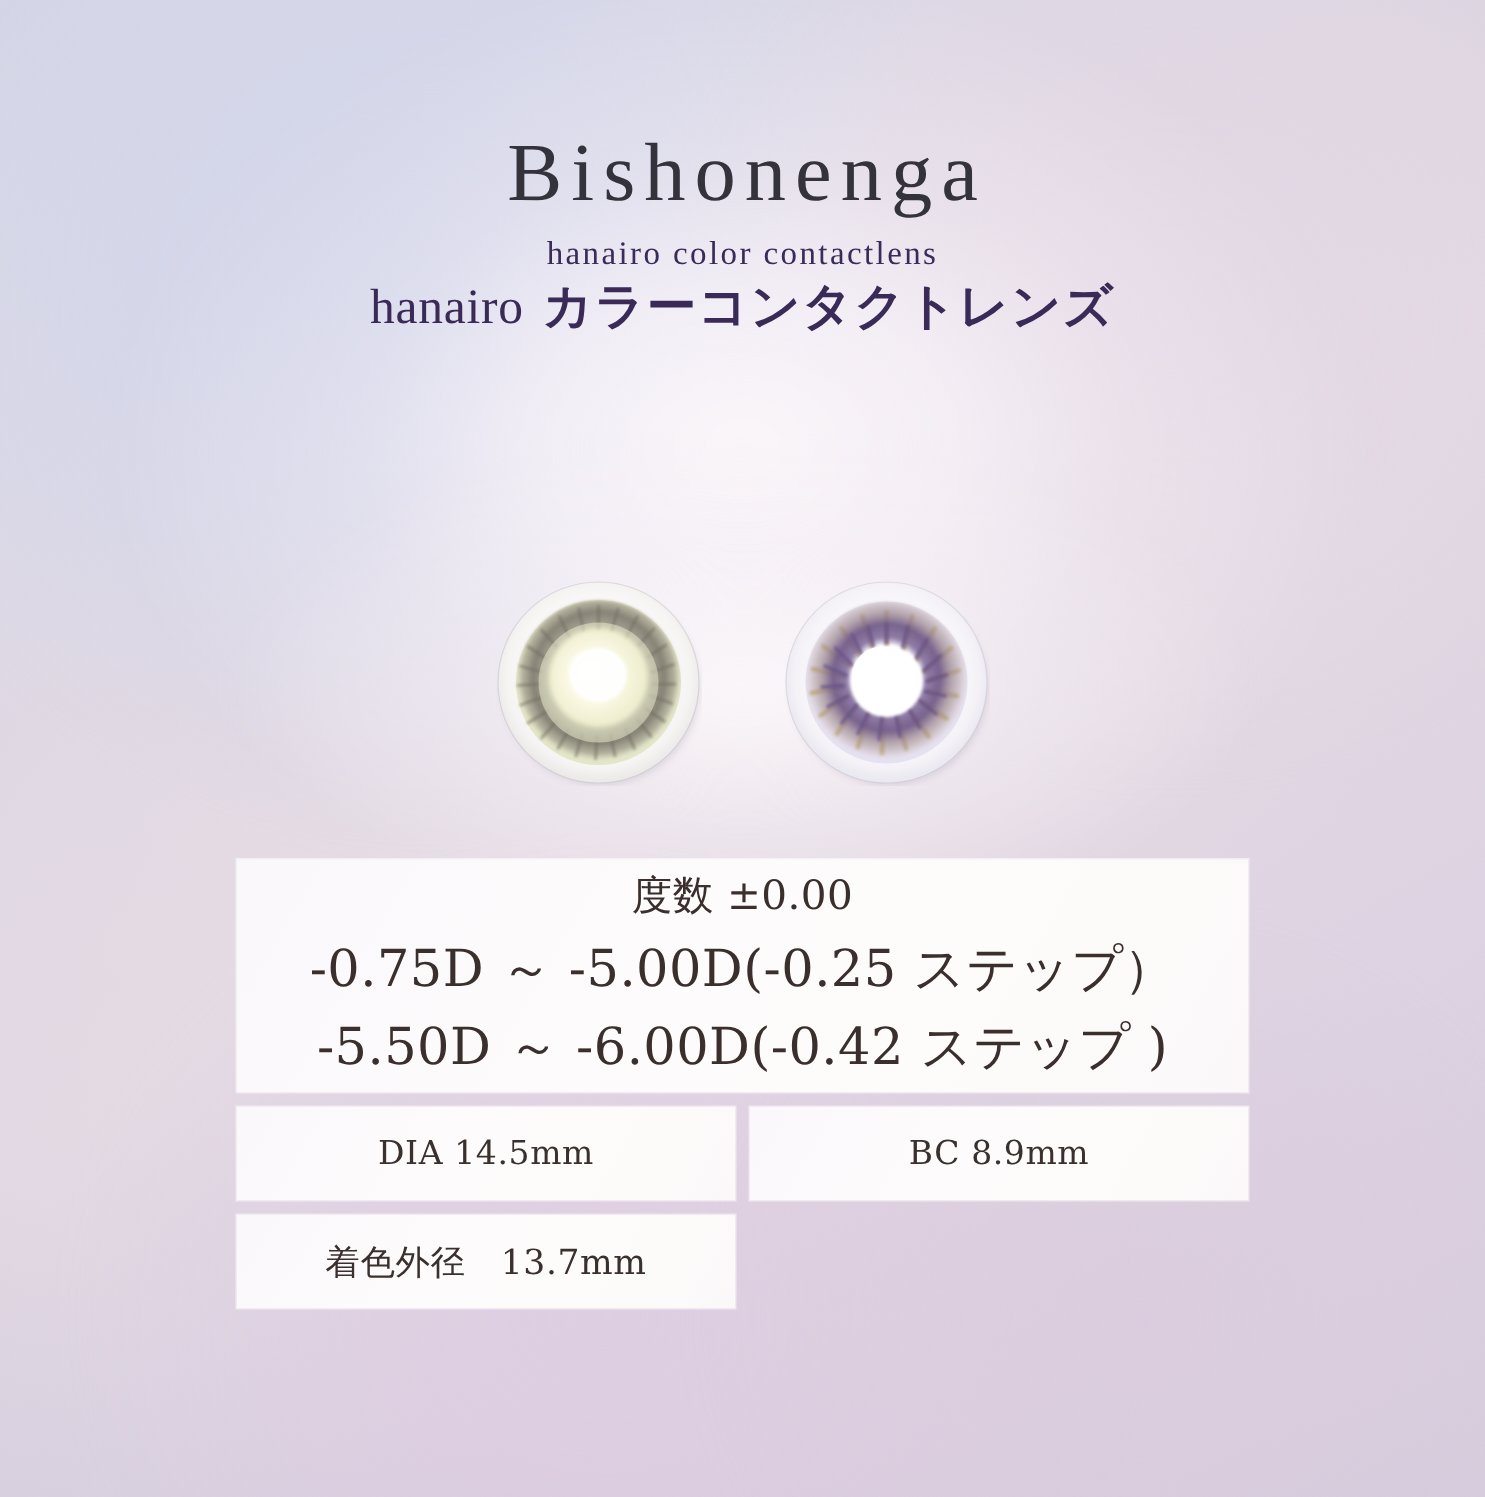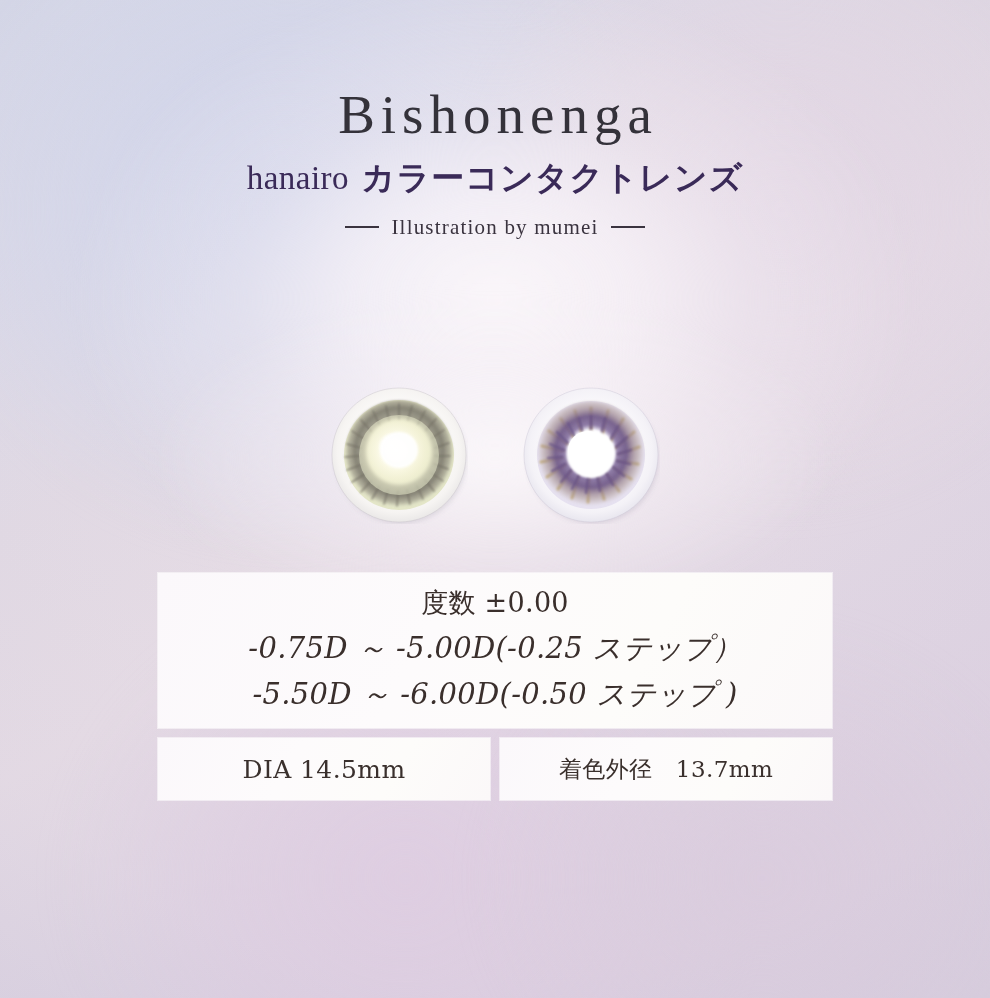--- a/index.html
+++ b/index.html
@@ -132,21 +132,21 @@
   }
   .brand-sub-en {
     margin-top: 12px;
     font-family: "Liberation Serif", "DejaVu Serif", serif;
     font-size: 22px;
     letter-spacing: 1.6px;
     color: #3b2b59;
     font-weight: 400;
   }
   .brand-sub-jp {
-    margin-top: 12px;
+    margin-top: 0;
     font-family: "DejaVu Serif", "Liberation Serif", serif;
     font-size: 33px;
     letter-spacing: 1px;
     color: #3a2a58;
     font-weight: 700;
     white-space: nowrap;
   }
   .brand-sub-jp .rom {
     font-family: "Liberation Serif", "DejaVu Serif", serif;
     font-weight: 400;
@@ -214,35 +214,34 @@
     color: #3a2f2c;
     letter-spacing: 0.3px;
     white-space: nowrap;
   }
   .spec-power .line-1 {
     font-size: 27px;
     margin-bottom: 8px;
   }
   .spec-power .line-2,
   .spec-power .line-3 {
-    font-size: 29px;
+    font-size: 34px;
     margin-bottom: 6px;
-    font-style: italic;
   }
 
   .spec-grid {
     display: grid;
     grid-template-columns: 332px 332px;
     gap: 10px;
     margin-top: 10px;
   }
   .spec-cell {
     height: 62px;
     font-family: "DejaVu Serif", "Liberation Serif", serif;
-    font-size: 25px;
+    font-size: 22px;
     color: #3a302d;
     letter-spacing: 0.4px;
     white-space: nowrap;
   }
   .spec-cell.jp { font-size: 23px; }
 </style>
 </head>
 <body>
 
 <div class="bg-root">
@@ -255,29 +254,27 @@
   <div class="bg-glow-lens"></div>
   <div class="bg-vignette"></div>
 </div>
 
 <div class="page">
 
   <div class="header">
 
     <div class="brand-title">Bishonenga</div>
 
+    <div class="brand-sub-en">hanairo color contactlens</div>
 
     <div class="brand-sub-jp">
       <span class="rom">hanairo</span>
       <span>カラーコンタクトレンズ</span>
     </div>
 
-    <div class="brand-credit">
-      <span class="rule"></span><span>Illustration by mumei</span><span class="rule"></span>
-    </div>
   </div>
 
   <div class="lens-row">
 
     <div class="lens">
       <svg viewBox="0 0 138 138" xmlns="http://www.w3.org/2000/svg" aria-hidden="true">
         <defs>
           <radialGradient id="gDisc" cx="50%" cy="47%" r="52%">
             <stop offset="0%" stop-color="#ffffff"></stop>
             <stop offset="62%" stop-color="#fdfcfb"></stop>
@@ -447,22 +444,23 @@
         <circle cx="66" cy="65" r="20" fill="#ffffff"></circle>
       </svg>
     </div>
   </div>
 
   <div class="specs">
 
     <div class="spec-box spec-power">
       <div class="line line-1">度数 ±0.00</div>
       <div class="line line-2">-0.75D ～ -5.00D(-0.25 ステップ）</div>
-      <div class="line line-3">-5.50D ～ -6.00D(-0.50 ステップ )</div>
+      <div class="line line-3">-5.50D ～ -6.00D(-0.42 ステップ )</div>
     </div>
 
     <div class="spec-grid">
       <div class="spec-box spec-cell">DIA  14.5mm</div>
+      <div class="spec-box spec-cell">BC 8.9mm</div>
       <div class="spec-box spec-cell jp">着色外径　13.7mm</div>
     </div>
   </div>
 
 </div>
 
 </body></html>

